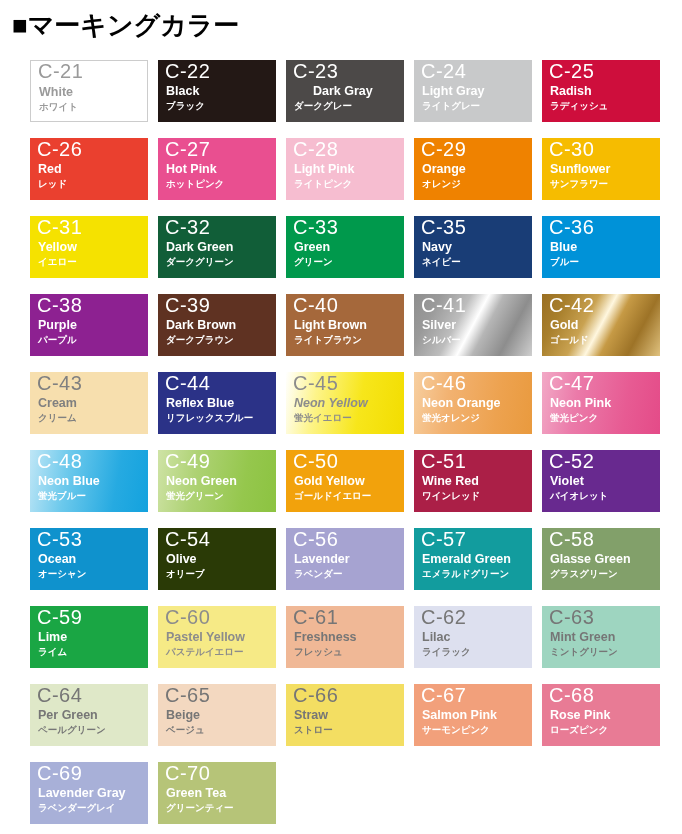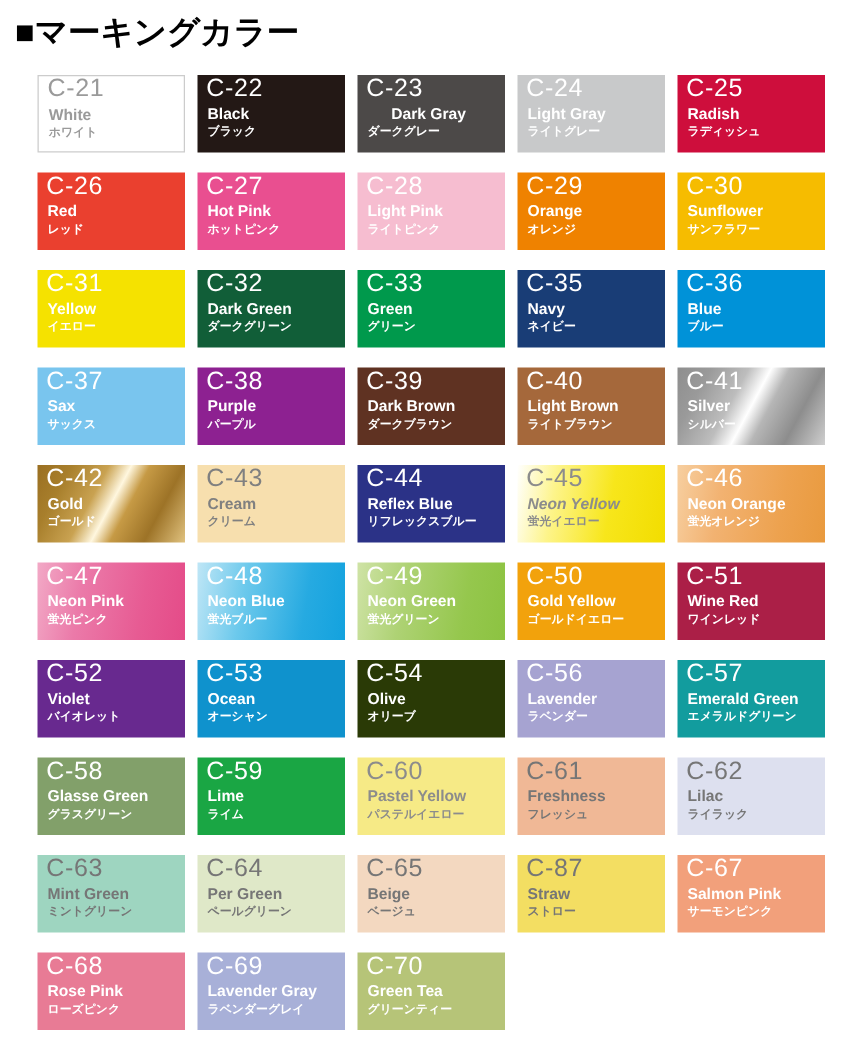--- a/index.html
+++ b/index.html
@@ -154,25 +154,20 @@
       <div class="swatch" style="background: rgb(25, 61, 118);">
         <div class="code" style="color: rgb(255, 255, 255);">C-35</div>
         <div class="en" style="color: rgb(255, 255, 255);">Navy</div>
         <div class="jp" style="color: rgb(255, 255, 255);">ネイビー</div>
       </div>
       <div class="swatch" style="background: rgb(0, 146, 216);">
         <div class="code" style="color: rgb(255, 255, 255);">C-36</div>
         <div class="en" style="color: rgb(255, 255, 255);">Blue</div>
         <div class="jp" style="color: rgb(255, 255, 255);">ブルー</div>
       </div>
-      <div class="swatch" style="background: rgb(121, 197, 238);">
-        <div class="code" style="color: rgb(255, 255, 255);">C-37</div>
-        <div class="en" style="color: rgb(255, 255, 255);">Sax</div>
-        <div class="jp" style="color: rgb(255, 255, 255);">サックス</div>
-      </div>
       <div class="swatch" style="background: rgb(141, 33, 145);">
         <div class="code" style="color: rgb(255, 255, 255);">C-38</div>
         <div class="en" style="color: rgb(255, 255, 255);">Purple</div>
         <div class="jp" style="color: rgb(255, 255, 255);">パープル</div>
       </div>
       <div class="swatch" style="background: rgb(95, 50, 34);">
         <div class="code" style="color: rgb(255, 255, 255);">C-39</div>
         <div class="en" style="color: rgb(255, 255, 255);">Dark Brown</div>
         <div class="jp" style="color: rgb(255, 255, 255);">ダークブラウン</div>
       </div>
@@ -295,21 +290,21 @@
         <div class="code" style="color: rgb(118, 118, 118);">C-64</div>
         <div class="en" style="color: rgb(118, 118, 118);">Per Green</div>
         <div class="jp" style="color: rgb(118, 118, 118);">ペールグリーン</div>
       </div>
       <div class="swatch" style="background: rgb(243, 216, 192);">
         <div class="code" style="color: rgb(118, 118, 118);">C-65</div>
         <div class="en" style="color: rgb(118, 118, 118);">Beige</div>
         <div class="jp" style="color: rgb(118, 118, 118);">ベージュ</div>
       </div>
       <div class="swatch" style="background: rgb(243, 222, 98);">
-        <div class="code" style="color: rgb(118, 118, 118);">C-87</div>
+        <div class="code" style="color: rgb(118, 118, 118);">C-66</div>
         <div class="en" style="color: rgb(118, 118, 118);">Straw</div>
         <div class="jp" style="color: rgb(118, 118, 118);">ストロー</div>
       </div>
       <div class="swatch" style="background: rgb(242, 160, 123);">
         <div class="code" style="color: rgb(255, 255, 255);">C-67</div>
         <div class="en" style="color: rgb(255, 255, 255);">Salmon Pink</div>
         <div class="jp" style="color: rgb(255, 255, 255);">サーモンピンク</div>
       </div>
       <div class="swatch" style="background: rgb(232, 123, 149);">
         <div class="code" style="color: rgb(255, 255, 255);">C-68</div>

